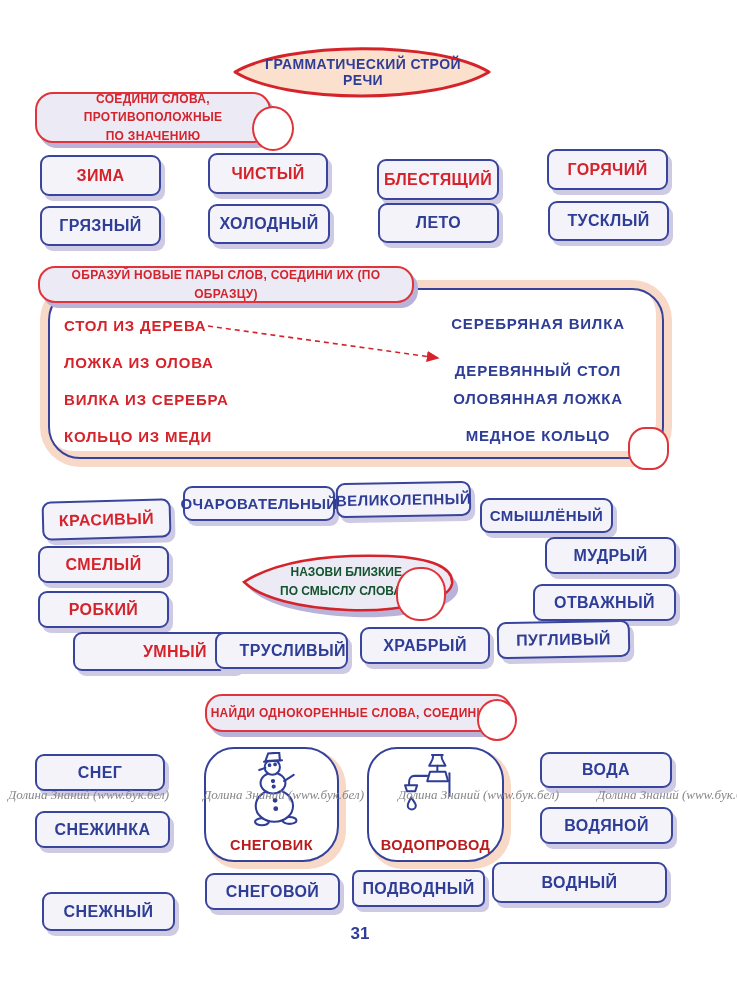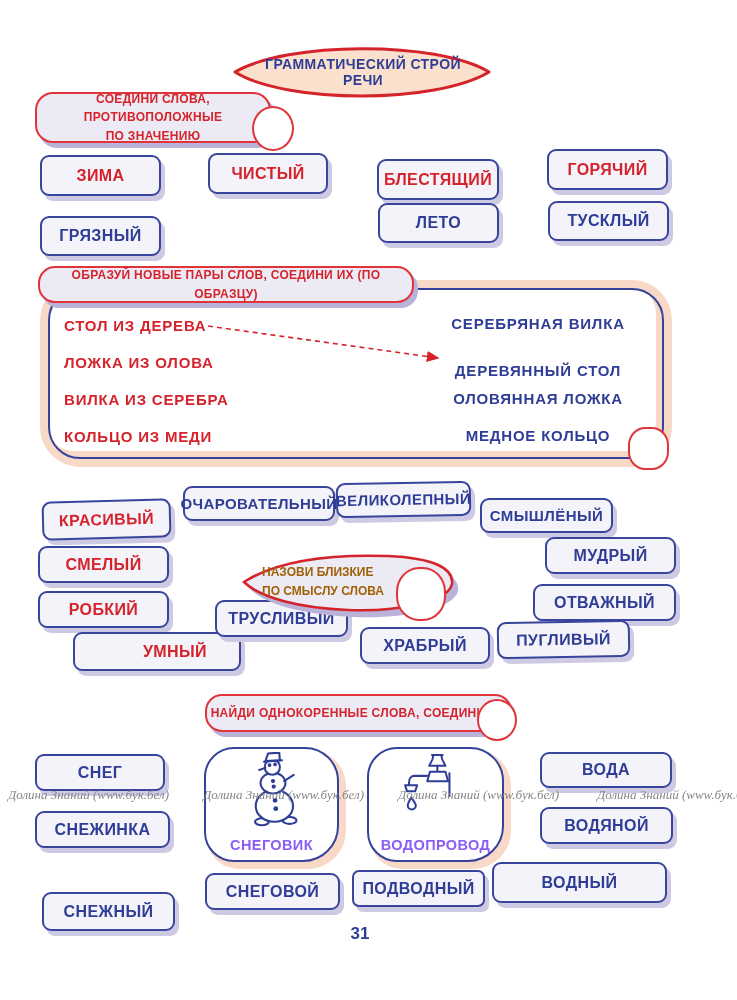--- a/index.html
+++ b/index.html
@@ -32,37 +32,37 @@
     border:2.5px solid #35429a;border-radius:32px;
     box-shadow:0 0 0 8px #f8d8c6, inset -6px -6px 0 #f8d8c6;z-index:1;
   }
   .pair-item{position:absolute;font-size:15px;font-weight:600;letter-spacing:.8px;z-index:2;}
   
   .card{
     position:absolute;background:#fff;border:2.5px solid #35429a;
     border-radius:30px 34px 36px 30px;box-shadow:5px 5px 0 2px #f8d8c6;
     display:flex;flex-direction:column;align-items:center;justify-content:flex-end;z-index:1;
   }
-  .card-caption{font-size:14.5px;font-weight:700;color:#8b5cf6;letter-spacing:.4px;margin-bottom:7px;}
+  .card-caption{font-size:14.5px;font-weight:700;color:#b91c1c;letter-spacing:.4px;margin-bottom:7px;}
   .watermark{
     position:absolute;top:787px;font-family:"Liberation Serif", serif;font-size:13px;
     color:#878787;white-space:nowrap;z-index:6;font-style:italic;
   }
   #page-number{
     position:absolute;left:330px;top:924px;width:60px;text-align:center;
     font-size:17px;color:#2e3d96;font-weight:600;
   }
   #title-text{
     position:absolute;left:243px;top:36px;width:240px;height:72px;display:flex;
     align-items:center;justify-content:center;text-align:center;
     color:#2e3d96;font-size:14px;font-weight:700;letter-spacing:.4px;z-index:2;
   }
   #syn-label-text{
-    position:absolute;left:262px;top:563px;width:140px;color:#a16207;font-size:12px;
-    font-weight:700;text-align:left;line-height:1.6;z-index:4;
+    position:absolute;left:262px;top:563px;width:140px;color:#14532d;font-size:12px;
+    font-weight:700;text-align:right;line-height:1.6;z-index:4;
   }
   svg{display:block;}
 </style>
 </head>
 <body>
 
 <div id="page">
 
   <svg class="abs" style="left:231px;top:34px;overflow:visible" width="264" height="76" viewBox="0 0 264 76">
     <path d="M4,38 C55,8 205,6 258,38 C205,70 55,70 4,38 Z" fill="#fbe0cd" stroke="#d5232b" stroke-width="3" stroke-linejoin="round"></path>
@@ -81,22 +81,25 @@
   <div class="wb red" style="left:208px;top:153px;width:116px;height:37px;">
       <span>ЧИСТЫЙ</span>
     </div>
   <div class="wb red" style="left:377px;top:159px;width:118px;height:37px;">
       <span>БЛЕСТЯЩИЙ</span>
     </div>
   <div class="wb red" style="left:547px;top:149px;width:117px;height:37px;">
       <span>ГОРЯЧИЙ</span>
     </div>
 
-  <div class="wb blue" style="left:40px;top:216px;width:117px;height:36px;">
+  <div class="wb blue" style="left:40px;top:206px;width:117px;height:36px;">
       <span>ГРЯЗНЫЙ</span>
+    </div>
+  <div class="wb blue" style="left:208px;top:204px;width:118px;height:36px;">
+      <span>ХОЛОДНЫЙ</span>
     </div>
   <div class="wb blue" style="left:548px;top:201px;width:117px;height:36px;">
       <span>ТУСКЛЫЙ</span>
     </div>
   <div class="wb blue" style="left:378px;top:203px;width:117px;height:36px;">
       <span>ЛЕТО</span>
     </div>
 
   <div id="pairs-box"></div>
 
@@ -145,21 +148,21 @@
     </div>
   <div class="wb red" style="left:38px;top:591px;width:127px;height:33px;">
       <span>РОБКИЙ</span>
     </div>
   <div class="wb blue" style="left:533px;top:584px;width:139px;height:33px;">
       <span>ОТВАЖНЫЙ</span>
     </div>
   <div class="wb red" style="left:73px;top:632px;width:128px;height:35px;padding-left:36px;">
       <span>УМНЫЙ</span>
     </div>
-  <div class="wb blue" style="left:215px;top:600px;width:129px;height:33px;">
+  <div class="wb blue" style="left:215px;top:632px;width:129px;height:33px;justify-content:flex-end;">
       <span>ТРУСЛИВЫЙ</span>
     </div>
   <div class="wb blue" style="left:360px;top:627px;width:126px;height:33px;">
       <span>ХРАБРЫЙ</span>
     </div>
   <div class="wb blue" style="left:497px;top:621px;width:129px;height:33px;transform:rotate(-1deg);">
       <span>ПУГЛИВЫЙ</span>
     </div>
 
   <svg class="abs" style="left:238px;top:548px;overflow:visible;z-index:3" width="222" height="70" viewBox="0 0 222 70">

